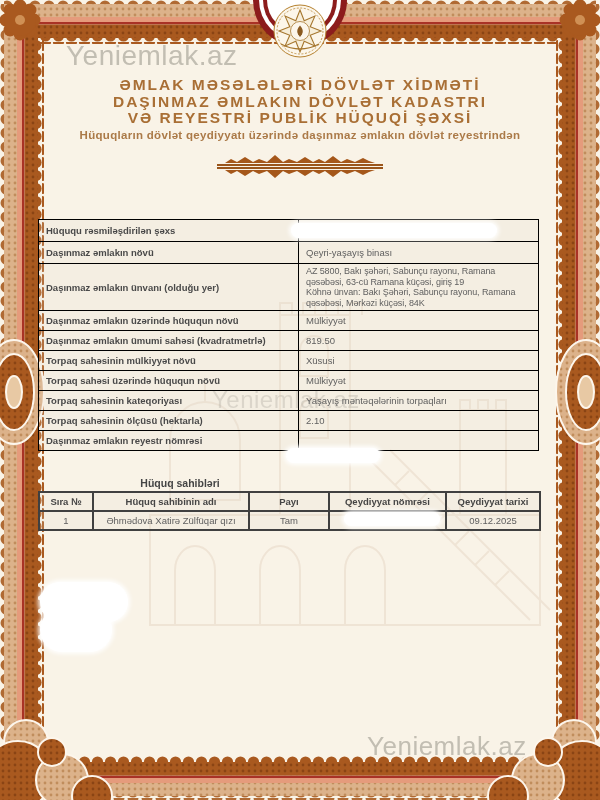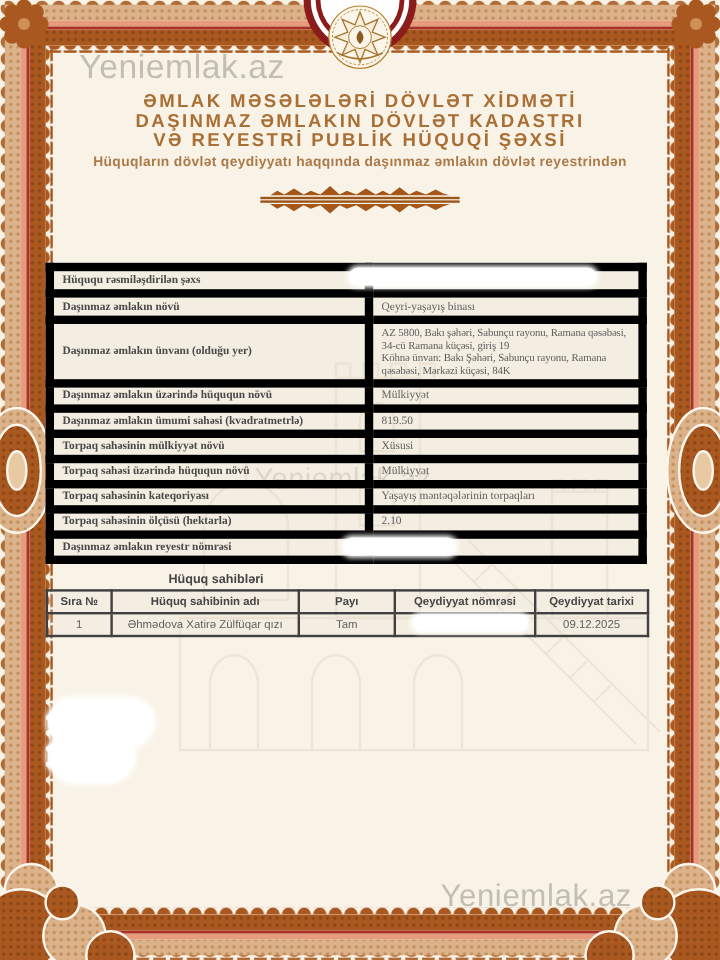--- a/index.html
+++ b/index.html
@@ -18,21 +18,21 @@
   
   .titleblock{position:absolute;top:154px;left:0;width:600px;text-align:center;z-index:2;}
   .titleblock .bar{display:block;margin:0 auto;}
   .rule{width:166px;height:2px;background:#9a551b;margin:1px auto;}
   .doctitle{font-family:"DejaVu Serif","Liberation Serif",serif;font-weight:bold;
        font-size:21px;letter-spacing:9px;padding-left:9px;color:#8f5a21;line-height:24px;}
   
   table{border-collapse:collapse;table-layout:fixed;z-index:2;}
   .ptable{position:absolute;left:38px;top:219px;width:501px;font-size:9.5px;color:#606060;
        background:rgba(221,214,204,.18);}
-  .ptable td{border:7px solid #000000;padding:2px 7px;vertical-align:middle;overflow:hidden;font-family:Liberation Serif, serif;}
+  .ptable td{border:1px solid #000000;padding:2px 7px;vertical-align:middle;overflow:hidden;}
   .ptable td.lbl{width:245px;font-weight:600;color:#494949;}
   .h22{height:22px}.h43{height:43px}.h20{height:20px}
   .addr{font-size:9px;line-height:10.5px;letter-spacing:-.1px;}
   .otitle{position:absolute;left:100px;top:477px;width:160px;text-align:center;z-index:2;
        font-size:10.5px;font-weight:bold;color:#454545;}
   .otable{position:absolute;left:38px;top:491px;width:501px;font-size:9.5px;color:#606060;
        background:rgba(221,214,204,.18);}
   .otable th,.otable td{border:2px solid #404040;padding:1px 4px;text-align:center;vertical-align:middle;}
   .otable th{font-weight:bold;color:#454545;}
   .oh{height:19px}
@@ -184,21 +184,21 @@
       <path d="M0,-5.5 C2.8,-2.5 3.6,0.5 2,3.2 C1,4.8 0,5.8 0,5.8 C0,5.8 -1,4.8 -2,3.2 C-3.6,0.5 -2.8,-2.5 0,-5.5 Z" fill="#8a5a20"></path>
       <path d="M-19,13 Q0,23 19,13" stroke="#a5762e" fill="none" stroke-width="1.4"></path>
     </g>
   </svg>
 
   <div class="org">
     <div>ƏMLAK MƏSƏLƏLƏRİ DÖVLƏT XİDMƏTİ</div>
     <div>DAŞINMAZ ƏMLAKIN DÖVLƏT KADASTRI</div>
     <div>VƏ REYESTRİ PUBLİK HÜQUQİ ŞƏXSİ</div>
   </div>
-  <div class="subtitle">Hüquqların dövlət qeydiyyatı haqqında daşınmaz əmlakın dövlət reyestrindən</div>
+  <div class="subtitle">Hüquqların dövlət qeydiyyatı üzərində daşınmaz əmlakın dövlət reyestrindən</div>
 
   <div class="titleblock">
     <svg class="bar" width="150" height="9" viewBox="0 0 150 9">
       <path d="M0,9 L6,5 L12,8 L20,3 L28,8 L34,5 L42,8 L50,1 L58,8 L64,5 L72,8 L80,3 L88,8 L94,5 L100,8 L108,2 L116,8 L122,5 L130,8 L138,4 L144,7 L150,9 Z" fill="#a5571a"></path>
     </svg>
     <div class="rule"></div>
     <div class="rule"></div>
     <svg class="bar" width="150" height="9" viewBox="0 0 150 9" style="transform:scale(1,-1);">
       <path d="M0,9 L6,5 L12,8 L20,3 L28,8 L34,5 L42,8 L50,1 L58,8 L64,5 L72,8 L80,3 L88,8 L94,5 L100,8 L108,2 L116,8 L122,5 L130,8 L138,4 L144,7 L150,9 Z" fill="#a5571a"></path>
     </svg>
@@ -210,21 +210,21 @@
       <td class="lbl">Hüququ rəsmiləşdirilən şəxs</td>
       <td></td>
     </tr>
     <tr class="h22">
       <td class="lbl">Daşınmaz əmlakın növü</td>
       <td>Qeyri-yaşayış binası</td>
     </tr>
     <tr class="h43">
       <td class="lbl">Daşınmaz əmlakın ünvanı (olduğu yer)</td>
       <td class="addr">
-        <div>AZ 5800, Bakı şəhəri, Sabunçu rayonu, Ramana qəsəbəsi, 34-cü Ramana küçəsi, giriş 19</div>
+        <div>AZ 5800, Bakı şəhəri, Sabunçu rayonu, Ramana qəsəbəsi, 63-cü Ramana küçəsi, giriş 19</div>
         <div>Köhnə ünvan: Bakı Şəhəri, Sabunçu rayonu, Ramana qəsəbəsi, Mərkəzi küçəsi, 84K</div>
       </td>
     </tr>
     <tr class="h20">
       <td class="lbl">Daşınmaz əmlakın üzərində hüququn növü</td>
       <td>Mülkiyyət</td>
     </tr>
     <tr class="h20">
       <td class="lbl">Daşınmaz əmlakın ümumi sahəsi (kvadratmetrlə)</td>
       <td>819.50</td>

